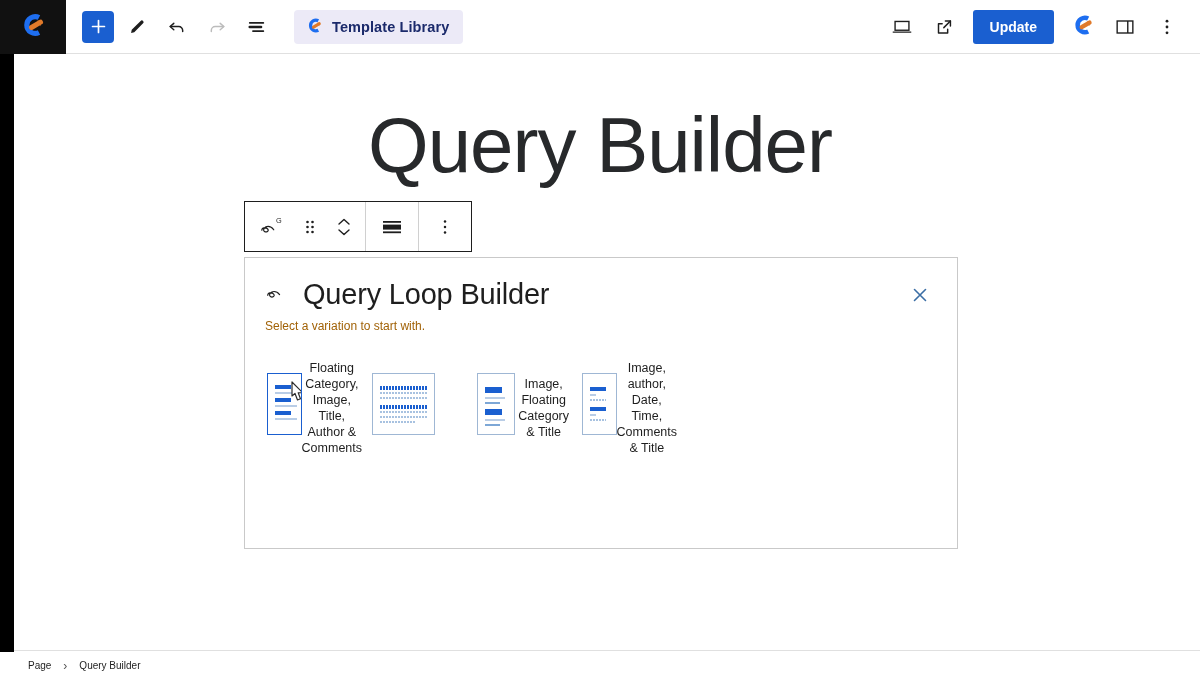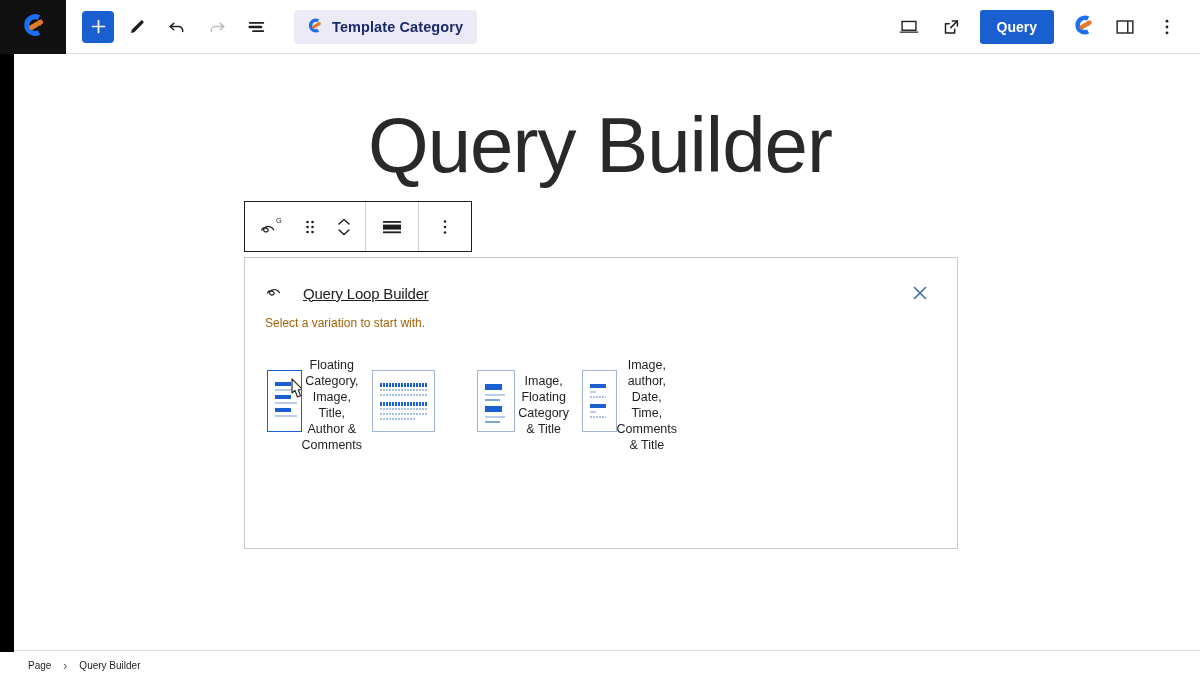--- a/index.html
+++ b/index.html
@@ -145,25 +145,24 @@
     background: #ffffff;
     border: 1px solid #c9c9c9;
     z-index: 8;
   }
   .modal-head {
     display: flex; align-items: center;
     padding: 20px 22px 0 20px;
   }
   .modal-title-wrap { display: flex; align-items: center; gap: 14px; }
   .modal-title {
-    font-size: 15px;
+    font-size: 29px;
     color: #1e1e1e;
     font-weight: 400;
     letter-spacing: -.2px;
-    text-decoration: underline;
   }
   .modal-close {
     margin-left: auto;
     width: 30px; height: 30px;
     display: flex; align-items: center; justify-content: center;
     border: none; background: transparent; cursor: pointer;
     color: #3b6ea5;
     padding: 0;
   }
   .modal-sub {
@@ -297,39 +296,39 @@
       </button>
 
       <button class="tmpl-lib">
         <span>
           <svg width="19" height="19" viewBox="0 0 30 30">
             <path d="M21 7.5 A8.4 8.4 0 1 0 21 22.5" fill="none" stroke="#1e6ef0" stroke-width="5.2"></path>
             <path d="M13.5 17.5 L22.5 12.2" stroke="#e07a2a" stroke-width="5" stroke-linecap="round"></path>
             <path d="M19.5 10.3 L23.6 12 L22.2 16.2 Z" fill="#e07a2a"></path>
           </svg>
         </span>
-        <span class="lbl">Template Category</span>
+        <span class="lbl">Template Library</span>
       </button>
     </div>
 
     <div class="tb-right">
       <button class="icon-sq">
         <svg width="24" height="24" viewBox="0 0 26 26">
           <rect x="5.5" y="7" width="15" height="9.5" fill="none" stroke="#1e1e1e" stroke-width="1.5"></rect>
           <path d="M3.5 18.5 H22.5" stroke="#1e1e1e" stroke-width="1.5" stroke-linecap="round"></path>
         </svg>
       </button>
       <button class="icon-sq">
         <svg width="22" height="22" viewBox="0 0 24 24">
           <path d="M13.5 5.5 H19 V11" fill="none" stroke="#1e1e1e" stroke-width="1.6" stroke-linecap="round" stroke-linejoin="round"></path>
           <path d="M19 5.5 L11.8 12.7" stroke="#1e1e1e" stroke-width="1.6" stroke-linecap="round"></path>
           <path d="M16 14.5 V18.5 H6 V8.5 H10" fill="none" stroke="#1e1e1e" stroke-width="1.6" stroke-linecap="round" stroke-linejoin="round"></path>
         </svg>
       </button>
-      <button class="update-btn">Query</button>
+      <button class="update-btn">Update</button>
       <button class="icon-sq">
         <span>
           <svg width="26" height="26" viewBox="0 0 30 30">
             <path d="M21 7.5 A8.4 8.4 0 1 0 21 22.5" fill="none" stroke="#1e6ef0" stroke-width="5.2"></path>
             <path d="M13.5 17.5 L22.5 12.2" stroke="#e07a2a" stroke-width="5" stroke-linecap="round"></path>
             <path d="M19.5 10.3 L23.6 12 L22.2 16.2 Z" fill="#e07a2a"></path>
           </svg>
         </span>
       </button>
       <button class="icon-sq">

